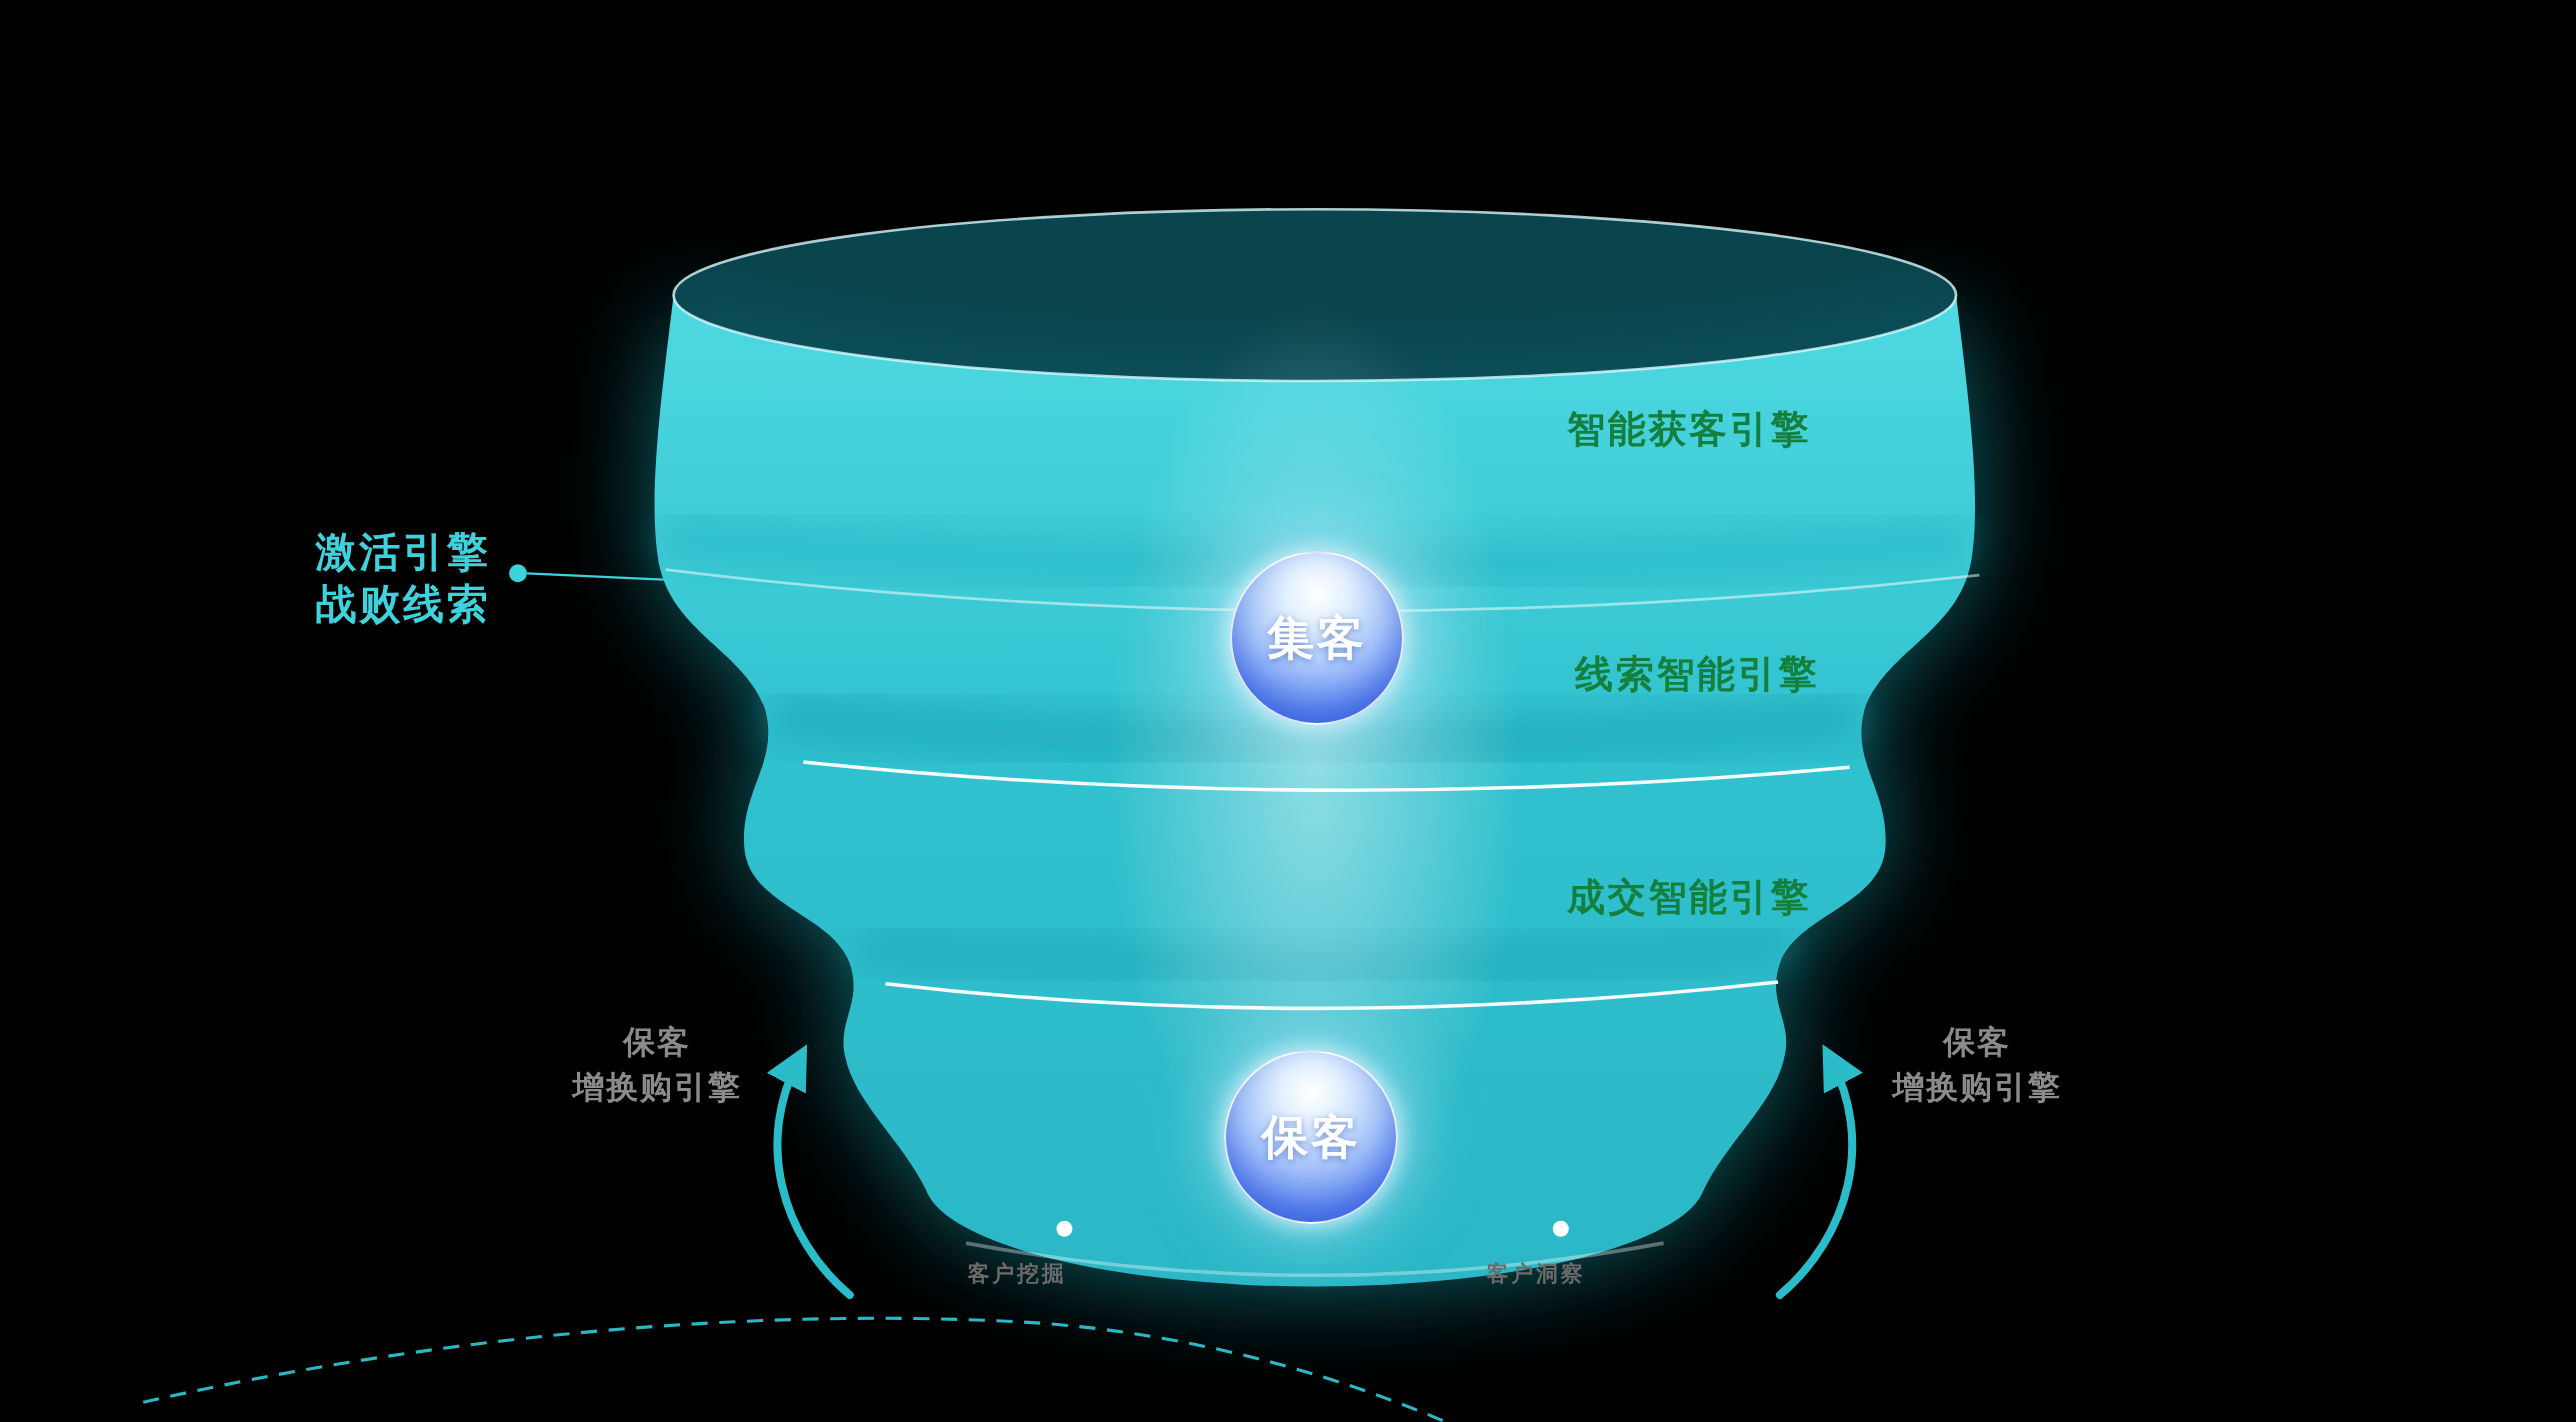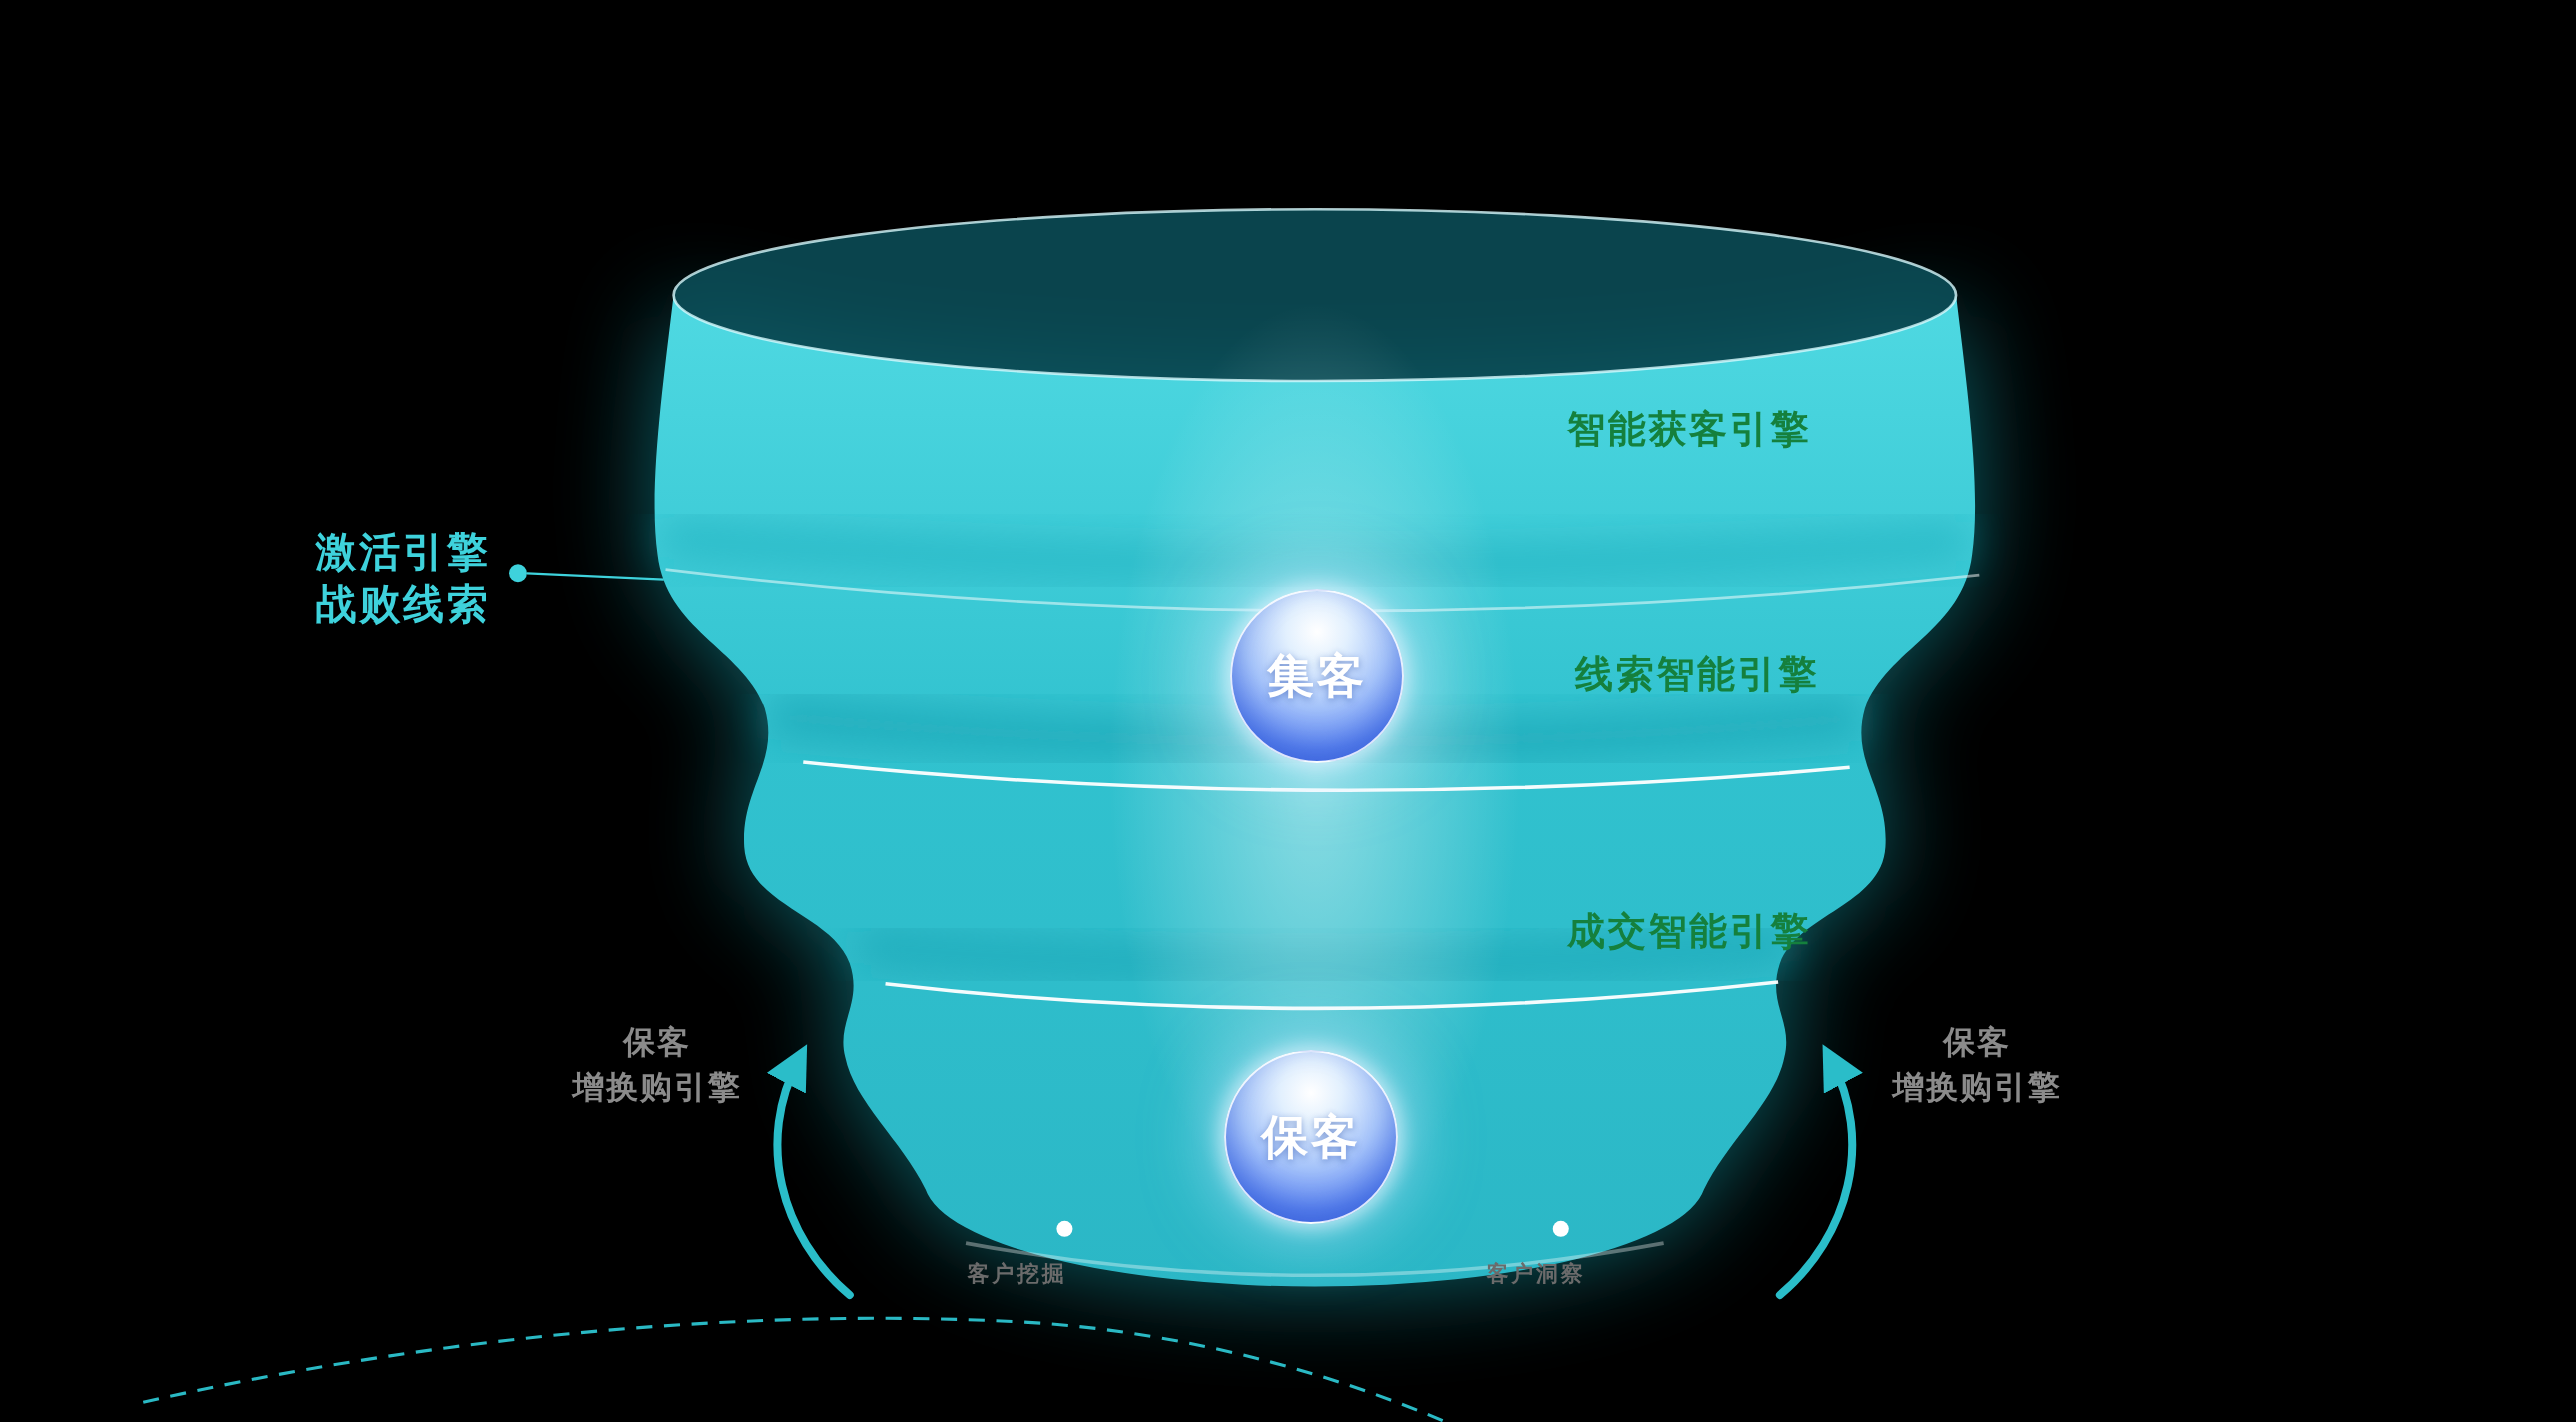--- a/index.html
+++ b/index.html
@@ -101,26 +101,26 @@
 
     <circle cx="1190" cy="1374" r="9" fill="#ffffff"></circle>
     <circle cx="1745" cy="1374" r="9" fill="#ffffff"></circle>
 
     <path d="M 950 1448 C 872 1382 845 1275 893 1185" stroke="#2abdc9" stroke-width="9" fill="none" stroke-linecap="round" marker-end="url(#arrowHead)"></path>
     <path d="M 1990 1448 C 2068 1382 2095 1275 2047 1185" stroke="#2abdc9" stroke-width="9" fill="none" stroke-linecap="round" marker-end="url(#arrowHead)"></path>
 
     <path d="M 160 1568 C 480 1495 830 1462 1140 1478 C 1340 1489 1520 1545 1648 1604" stroke="#2cc3cf" stroke-width="3.5" fill="none" stroke-dasharray="18 13" opacity="0.95"></path>
   </svg>
 
-  <div class="badge" style="left:1315px;top:674px;">集客</div>
+  <div class="badge" style="left:1315px;top:636px;">集客</div>
   <div class="badge" style="left:1309px;top:1135px;">保客</div>
 
   <div class="engine-label" style="left:1567px;top:429px;">智能获客引擎</div>
   <div class="engine-label" style="left:1567px;top:674px;margin-left:8px;">线索智能引擎</div>
-  <div class="engine-label" style="left:1567px;top:897px;margin-top:34px;">成交智能引擎</div>
+  <div class="engine-label" style="left:1567px;top:897px;">成交智能引擎</div>
 
   <div class="callout">
     <div>激活引擎</div>
     <div>战败线索</div>
   </div>
 
   <div class="side-label" style="left:523px;top:1020px;">
     <div>保客</div>
     <div>增换购引擎</div>
   </div>

